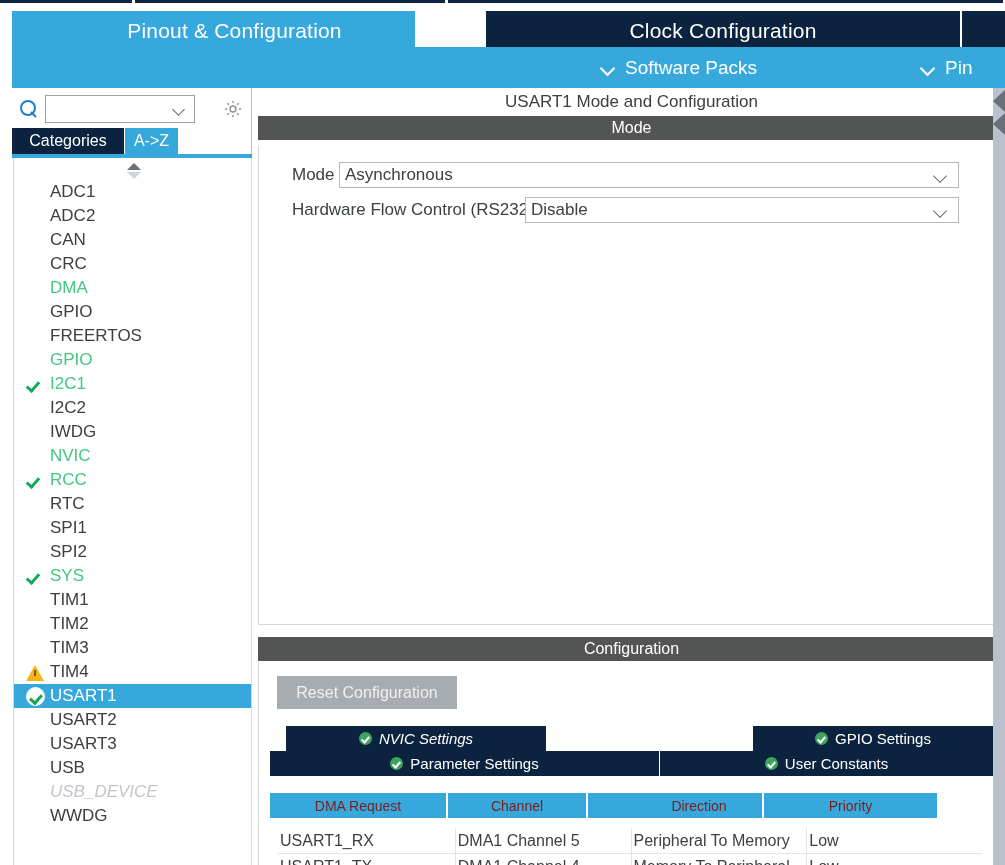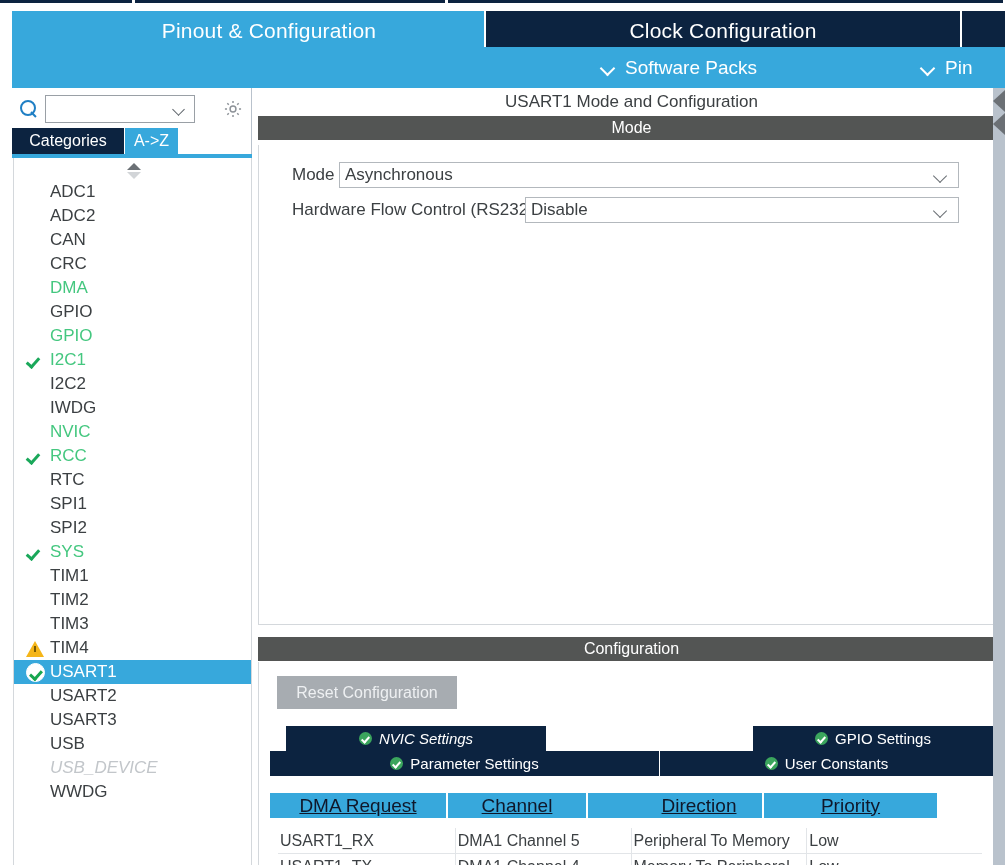--- a/index.html
+++ b/index.html
@@ -228,24 +228,23 @@
   .gdot::before {
     content: ""; position: absolute; left: 4px; top: 2.5px;
     width: 3px; height: 6px;
     border-right: 2px solid #ffffff; border-bottom: 2px solid #ffffff;
     transform: rotate(42deg);
   }
 
   .dmatable { position: absolute; left: 11px; top: 131px; width: 712px; }
   .thead { display: flex; height: 25px; }
   .th {
-    background: #37a8dc; color: #0f172a; font-size: 19px;
+    background: #37a8dc; color: #7f1d1d; font-size: 14px;
     display: flex; align-items: center; justify-content: center;
     border-right: 2px solid #ffffff;
-    text-decoration: underline;
   }
   .tbody { margin-top: 10px; }
   .trow { display: flex; height: 26px; border-bottom: 1px solid #e2e5e8; margin-left: 8px; }
   .td {
     font-size: 16px; color: #3c4043; display: flex; align-items: center;
     padding-left: 2px; border-right: 1px solid #e2e5e8; white-space: nowrap;
   }
   .td:last-child { border-right: none; }
 
   .actionrow { position: absolute; left: 11px; top: 224px; }
@@ -269,21 +268,21 @@
 </head>
 <body>
 
 <div class="topstrip" id="topstrip">
     <div class="seg" style="left: 0px; width: 132px;"></div>
     <div class="seg" style="left: 135px; width: 310px;"></div>
     <div class="seg" style="left: 448px; width: 555px;"></div>
   </div>
 
 <div class="tabbar" id="tabbar">
-    <div class="mtab active" style="left: 12px; width: 472px; padding-left: 42px;">
+    <div class="mtab active" style="left: 12px; width: 403px; padding-left: 42px;">
       <span>Pinout &amp; Configuration</span>
     </div>
     <div class="mtab idle" style="left: 486px; width: 474px;">
       <span>Clock Configuration</span>
     </div>
     <div class="mtab idle" style="left: 962px; width: 43px;">
       <span></span>
     </div>
   </div>
 
@@ -340,20 +339,23 @@
           <span>CAN</span>
         </div>
         <div class="pitem">
           <span>CRC</span>
         </div>
         <div class="pitem green">
           <span>DMA</span>
         </div>
         <div class="pitem">
           <span>GPIO</span>
+        </div>
+        <div class="pitem">
+          <span>FREERTOS</span>
         </div>
         <div class="pitem green">
           <span>GPIO</span>
         </div>
         <div class="pitem green">
           <span class="badge">
             <span class="tick"></span>
           </span>
           <span>I2C1</span>
         </div>

